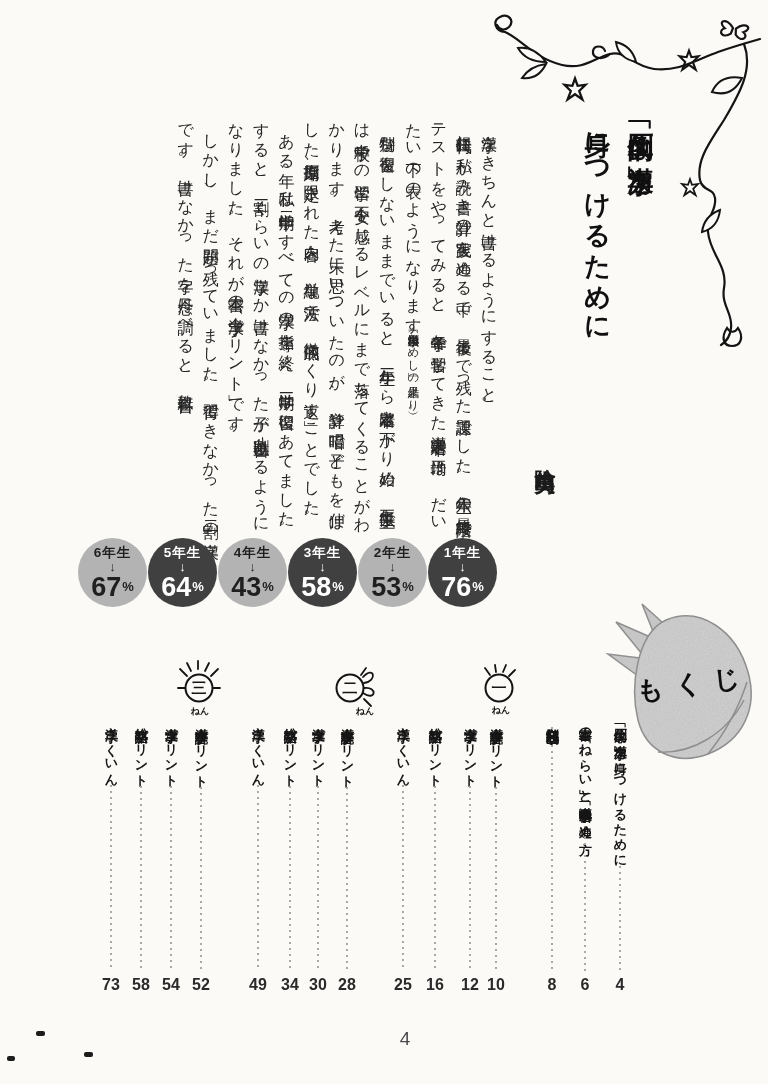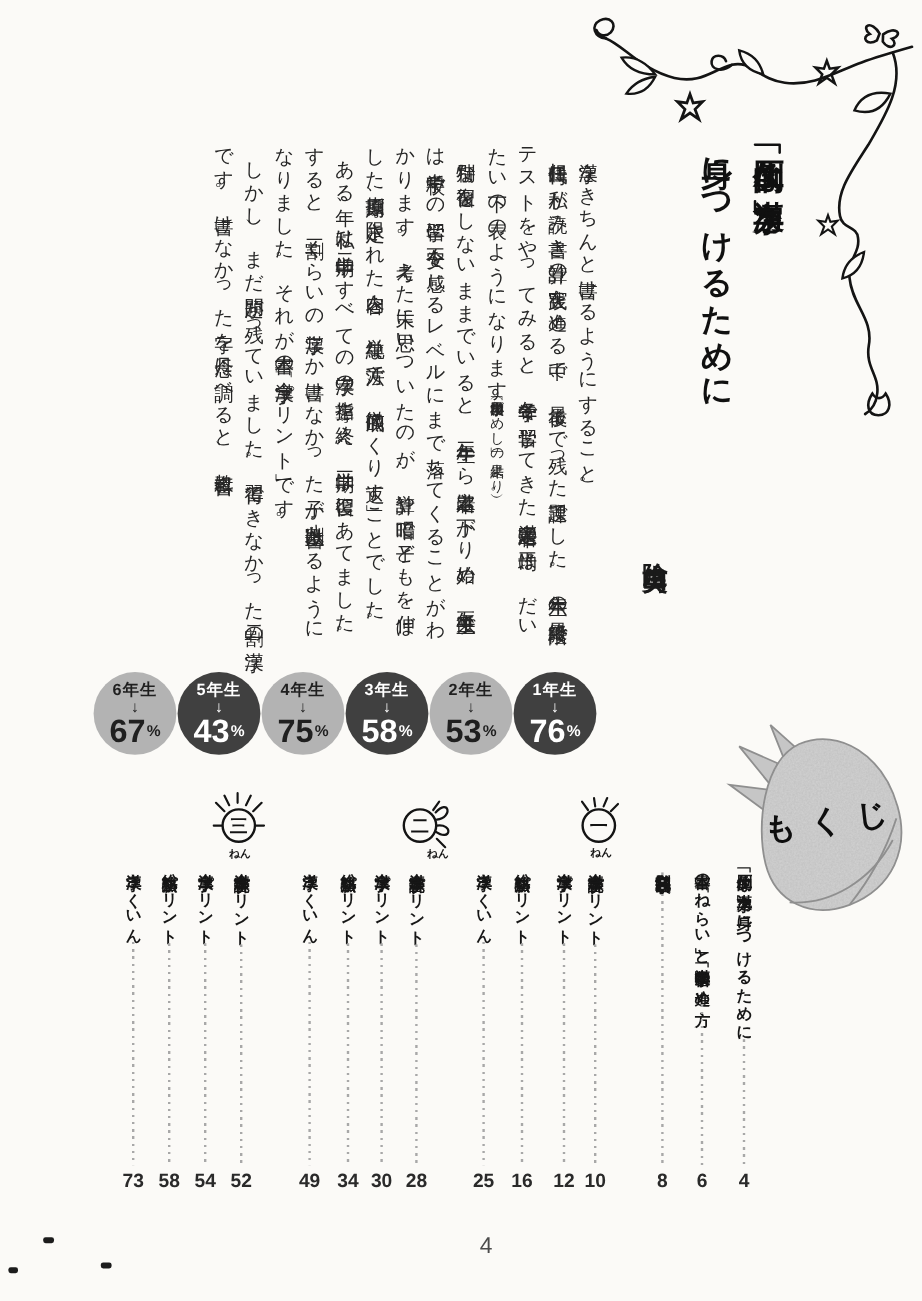--- a/index.html
+++ b/index.html
@@ -16,21 +16,21 @@
   .title div{margin:0;}
   .author{position:absolute;left:531px;top:452px;writing-mode:vertical-rl;
           font-weight:700;font-size:21px;letter-spacing:2px;color:#1a1a1a;}
   
   .body-text{position:absolute;left:98px;top:112px;width:404px;height:428px;
              writing-mode:vertical-rl;font-family:"Liberation Serif","DejaVu Serif",serif;
              font-size:16px;line-height:25.2px;letter-spacing:1px;color:#262626;}
   .body-text p{margin:0;text-indent:0.7em;}
   .body-text .note{font-size:11.5px;letter-spacing:0;}
   
-  .circles{position:absolute;left:78px;top:560px;display:flex;gap:1px;}
+  .circles{position:absolute;left:78px;top:538px;display:flex;gap:1px;}
   .circle{width:69px;height:69px;border-radius:50%;background:#b3b3b3;color:#1f1f1f;
           display:flex;flex-direction:column;align-items:center;justify-content:center;
           font-weight:700;}
   .circle.dark{background:#404040;color:#ffffff;}
   .c-grade{font-size:13.5px;line-height:14px;letter-spacing:1px;}
   .c-arrow{font-size:13px;line-height:12px;margin:1px 0;}
   .c-val{font-size:27px;line-height:26px;display:flex;align-items:flex-start;}
   .c-unit{font-size:13px;margin-left:1px;}
   
   .tulip{position:absolute;left:596px;top:602px;}
@@ -106,29 +106,29 @@
         <span class="c-arrow">↓</span>
         <span class="c-val">
           <span>67</span>
           <span class="c-unit">%</span>
         </span>
       </div>
       <div class="circle dark">
         <span class="c-grade">5年生</span>
         <span class="c-arrow">↓</span>
         <span class="c-val">
-          <span>43</span>
+          <span>64</span>
           <span class="c-unit">%</span>
         </span>
       </div>
       <div class="circle">
         <span class="c-grade">4年生</span>
         <span class="c-arrow">↓</span>
         <span class="c-val">
-          <span>75</span>
+          <span>43</span>
           <span class="c-unit">%</span>
         </span>
       </div>
       <div class="circle dark">
         <span class="c-grade">3年生</span>
         <span class="c-arrow">↓</span>
         <span class="c-val">
           <span>58</span>
           <span class="c-unit">%</span>
         </span>

